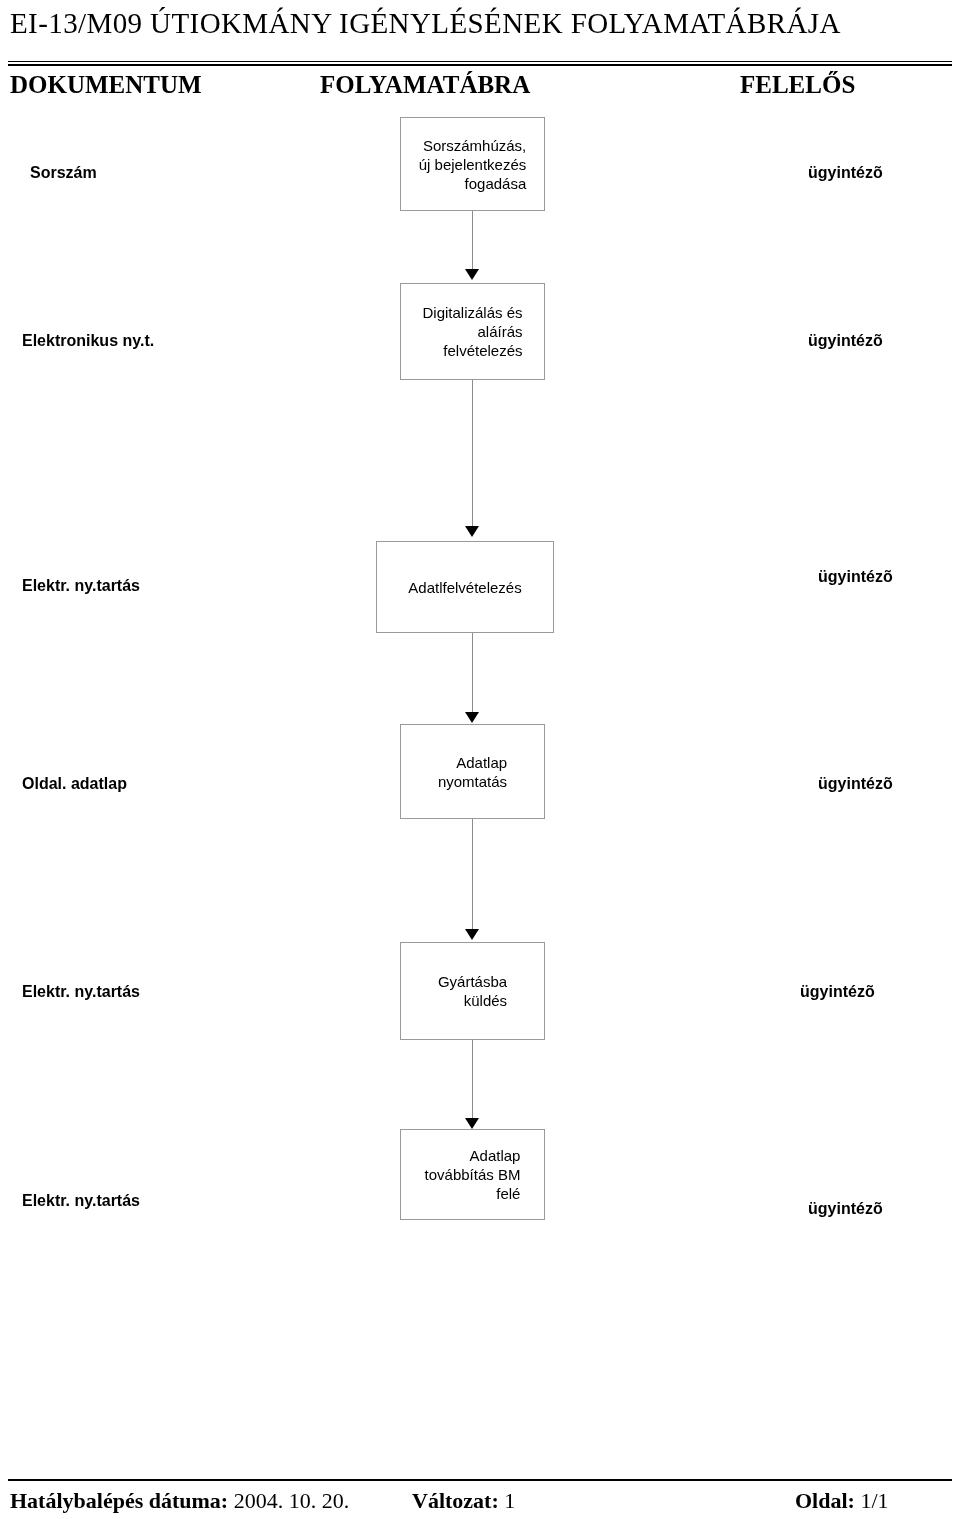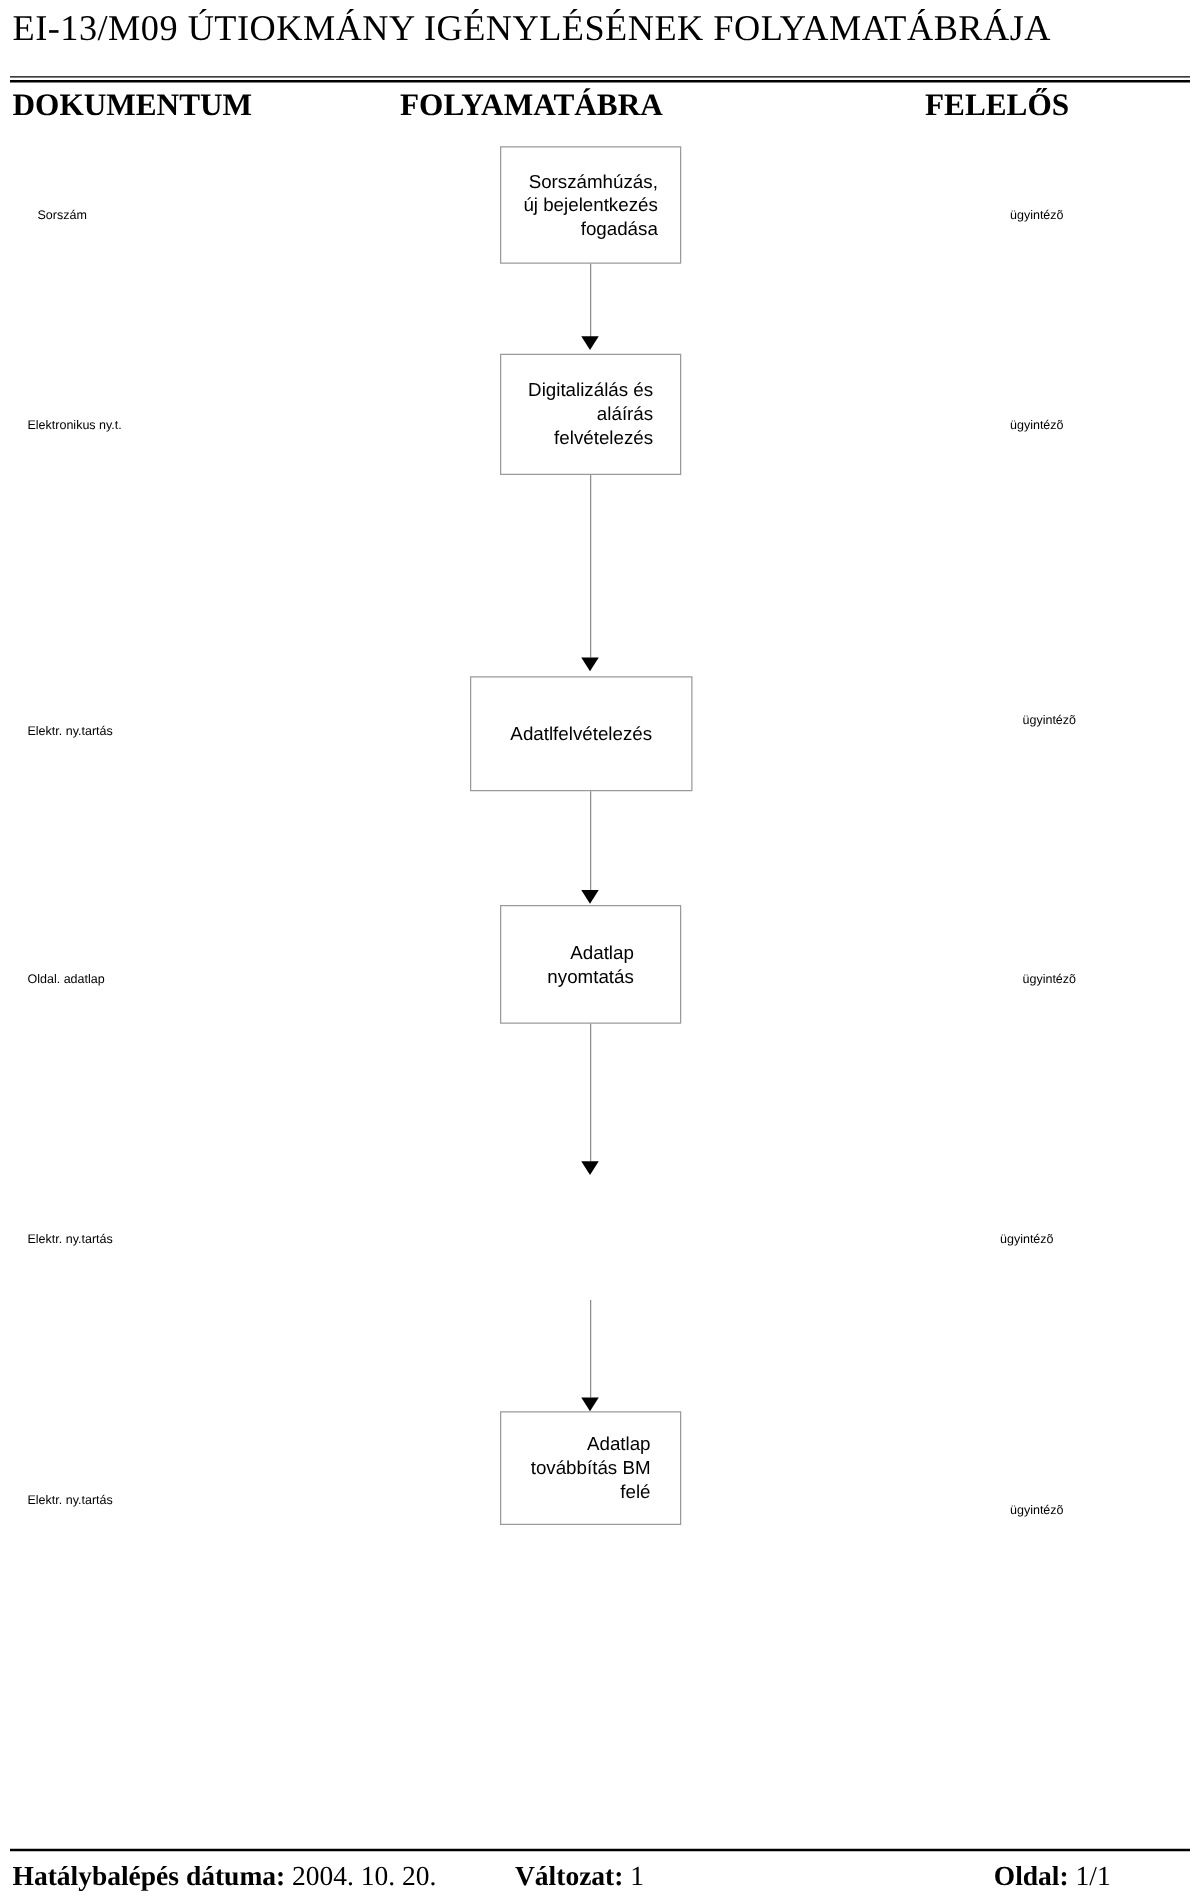--- a/index.html
+++ b/index.html
@@ -94,23 +94,24 @@
     width: 0;
     height: 0;
     border-left: 7px solid transparent;
     border-right: 7px solid transparent;
     border-top: 11px solid #000000;
   }
 
   
   .side-label {
     position: absolute;
-    font-size: 10px;
+    font-size: 16px;
     line-height: 19px;
     white-space: nowrap;
+    font-weight: bold;
   }
 
   
   .footer-rule {
     position: absolute;
     left: 8px;
     top: 1479px;
     width: 944px;
     height: 3px;
   }
@@ -186,20 +187,24 @@
   <div class="node" style="left:400px; top:724px; width:145px; height:95px;">
     <span class="node-text">Adatlap
 nyomtatás</span>
   </div>
   <div class="side-label" style="left:818px; top:774px;">ügyintézõ</div>
 
   <div class="conn" style="left:472px; top:819px; height:110px;"></div>
   <div class="arrow" style="left:465px; top:929px;"></div>
 
   <div class="side-label" style="left:22px; top:982px;">Elektr. ny.tartás</div>
+  <div class="node" style="left:400px; top:942px; width:145px; height:98px;">
+    <span class="node-text">Gyártásba
+küldés</span>
+  </div>
   <div class="side-label" style="left:800px; top:982px;">ügyintézõ</div>
 
   <div class="conn" style="left:472px; top:1040px; height:78px;"></div>
   <div class="arrow" style="left:465px; top:1118px;"></div>
 
   <div class="side-label" style="left:22px; top:1191px;">Elektr. ny.tartás</div>
   <div class="node" style="left:400px; top:1129px; width:145px; height:91px;">
     <span class="node-text">Adatlap
 továbbítás BM
 felé</span>

